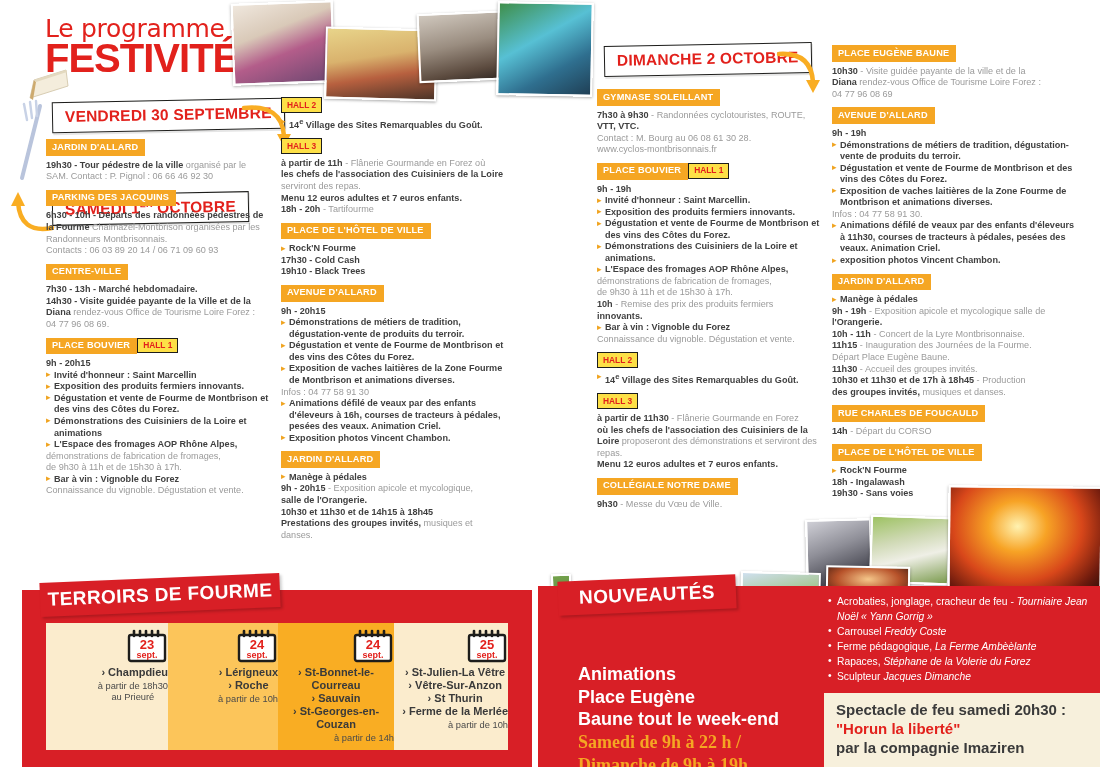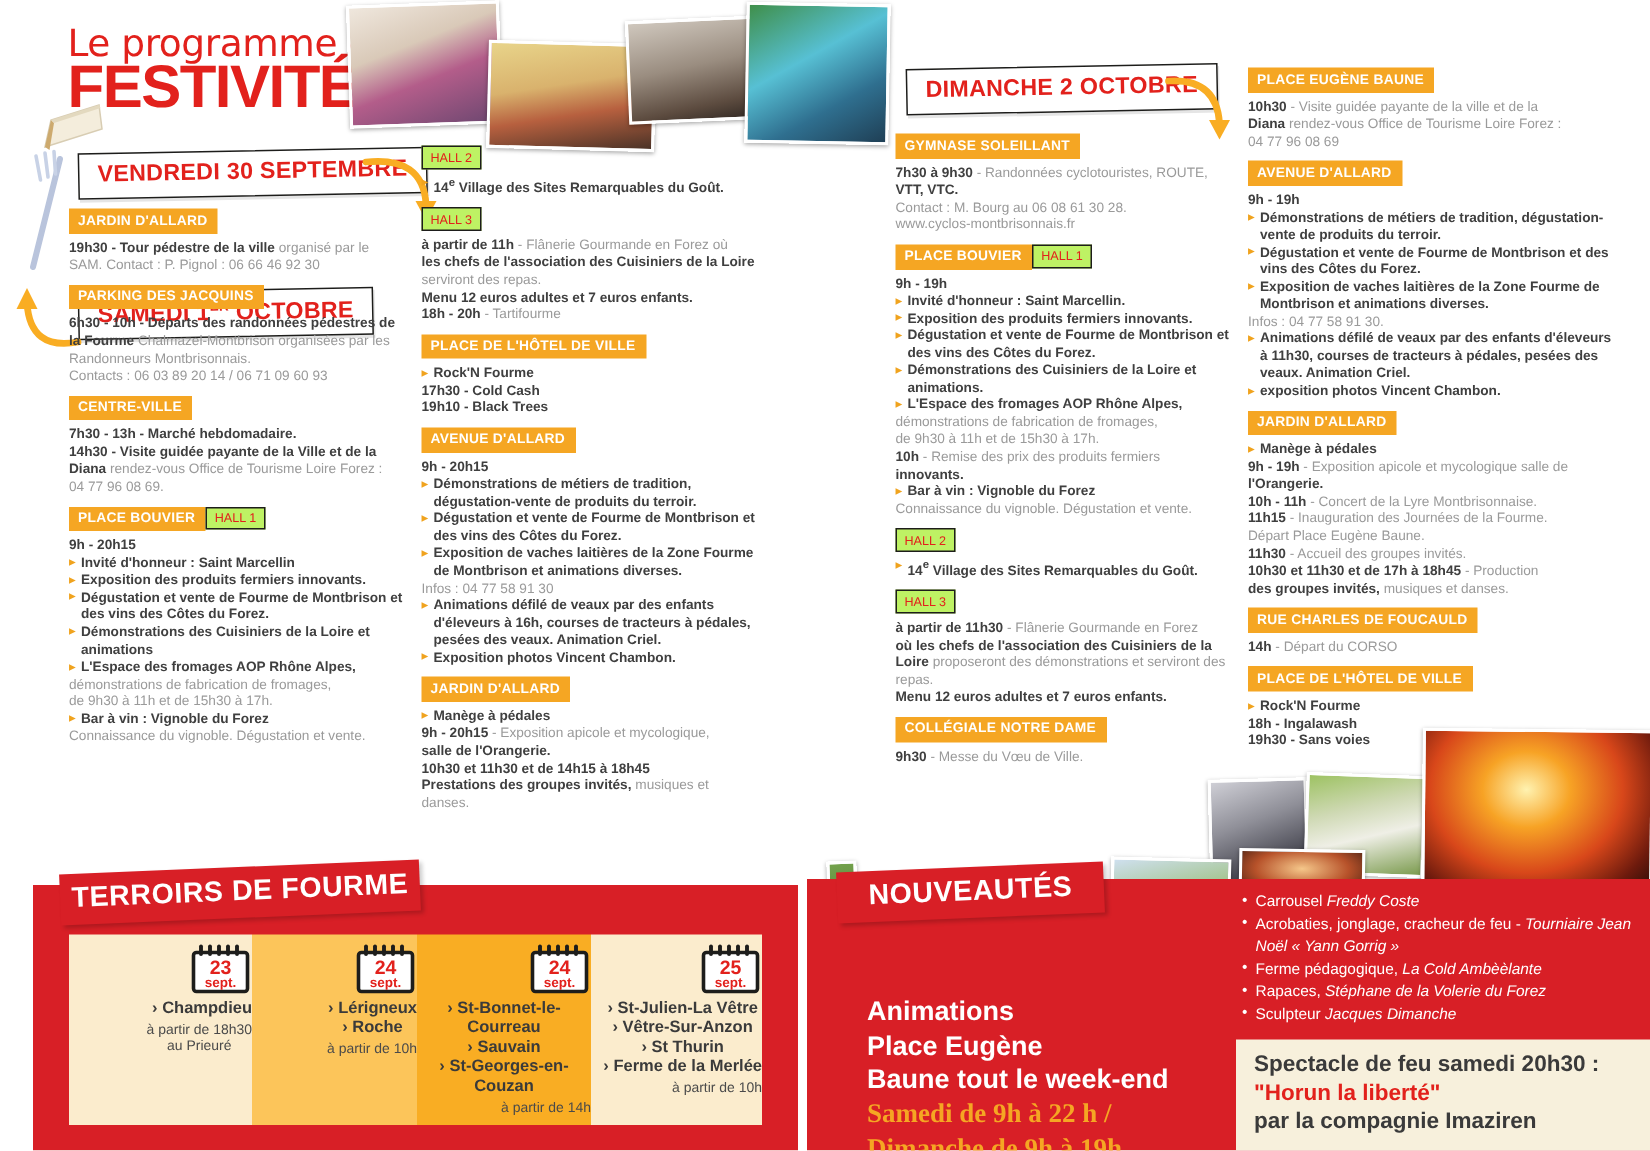--- a/index.html
+++ b/index.html
@@ -40,22 +40,22 @@
   .curveArrow{position:absolute;}
 
   
   .col{position:absolute;line-height:1.27;font-size:9.1px;}
   .badge{
     display:inline-block;background:#f5a623;color:#ffffff;font-weight:bold;
     font-size:9.2px;letter-spacing:.2px;padding:2.5px 7px 2.5px 6px;margin:7px 0 4px 0;
     text-transform:uppercase;
   }
   .hall{
-    display:inline-block;border:1.3px solid #1d1d1b;background:#bef264;color:#e2211c;
-    font-weight:normal;font-size:8.4px;padding:1.5px 5px;margin:7px 0 4px 0;
+    display:inline-block;border:1.3px solid #1d1d1b;background:#fde047;color:#e2211c;
+    font-weight:bold;font-size:8.4px;padding:1.5px 5px;margin:7px 0 4px 0;
   }
   .li{display:block;padding-left:8px;position:relative;}
   .li:before{content:"\25B8";position:absolute;left:0;top:-0.5px;color:#f0a31e;font-size:9px;}
   .ln{display:block;}
 
   
   .photo{position:absolute;border:2.5px solid #fff;box-shadow:0 1px 3px rgba(0,0,0,.35);
          background-size:cover;background-position:center;overflow:hidden;}
 
   
@@ -286,23 +286,23 @@
   <div class="nvtext" style="left:578px;top:643px;width:260px;">
     <div>Animations</div>
     <div>Place Eugène</div>
     <div>Baune tout le week-end</div>
     <div class="or">Samedi de 9h à 22 h /</div>
     <div class="or">Dimanche de 9h à 19h</div>
   </div>
 
   <div class="bullets" style="left:828px;top:594px;width:260px;">
     <ul id="nvbullets">
+        <li>Acrobaties, jonglage, cracheur de feu - <i>Tourniaire Jean Noël « Yann Gorrig »</i></li>
         <li>Carrousel <i>Freddy Coste</i></li>
-        <li>Acrobaties, jonglage, cracheur de feu - <i>Tourniaire Jean Noël « Yann Gorrig »</i></li>
-        <li>Ferme pédagogique, <i>La Cold Ambèèlante</i></li>
+        <li>Ferme pédagogique, <i>La Ferme Ambèèlante</i></li>
         <li>Rapaces, <i>Stéphane de la Volerie du Forez</i></li>
         <li>Sculpteur <i>Jacques Dimanche</i></li>
       </ul>
   </div>
 
   <div class="firebox" style="left:824px;top:693px;width:268px;">
     <div>Spectacle de feu samedi 20h30 :</div>
     <div class="red">"Horun la liberté"</div>
     <div>par la compagnie Imaziren</div>
   </div>

